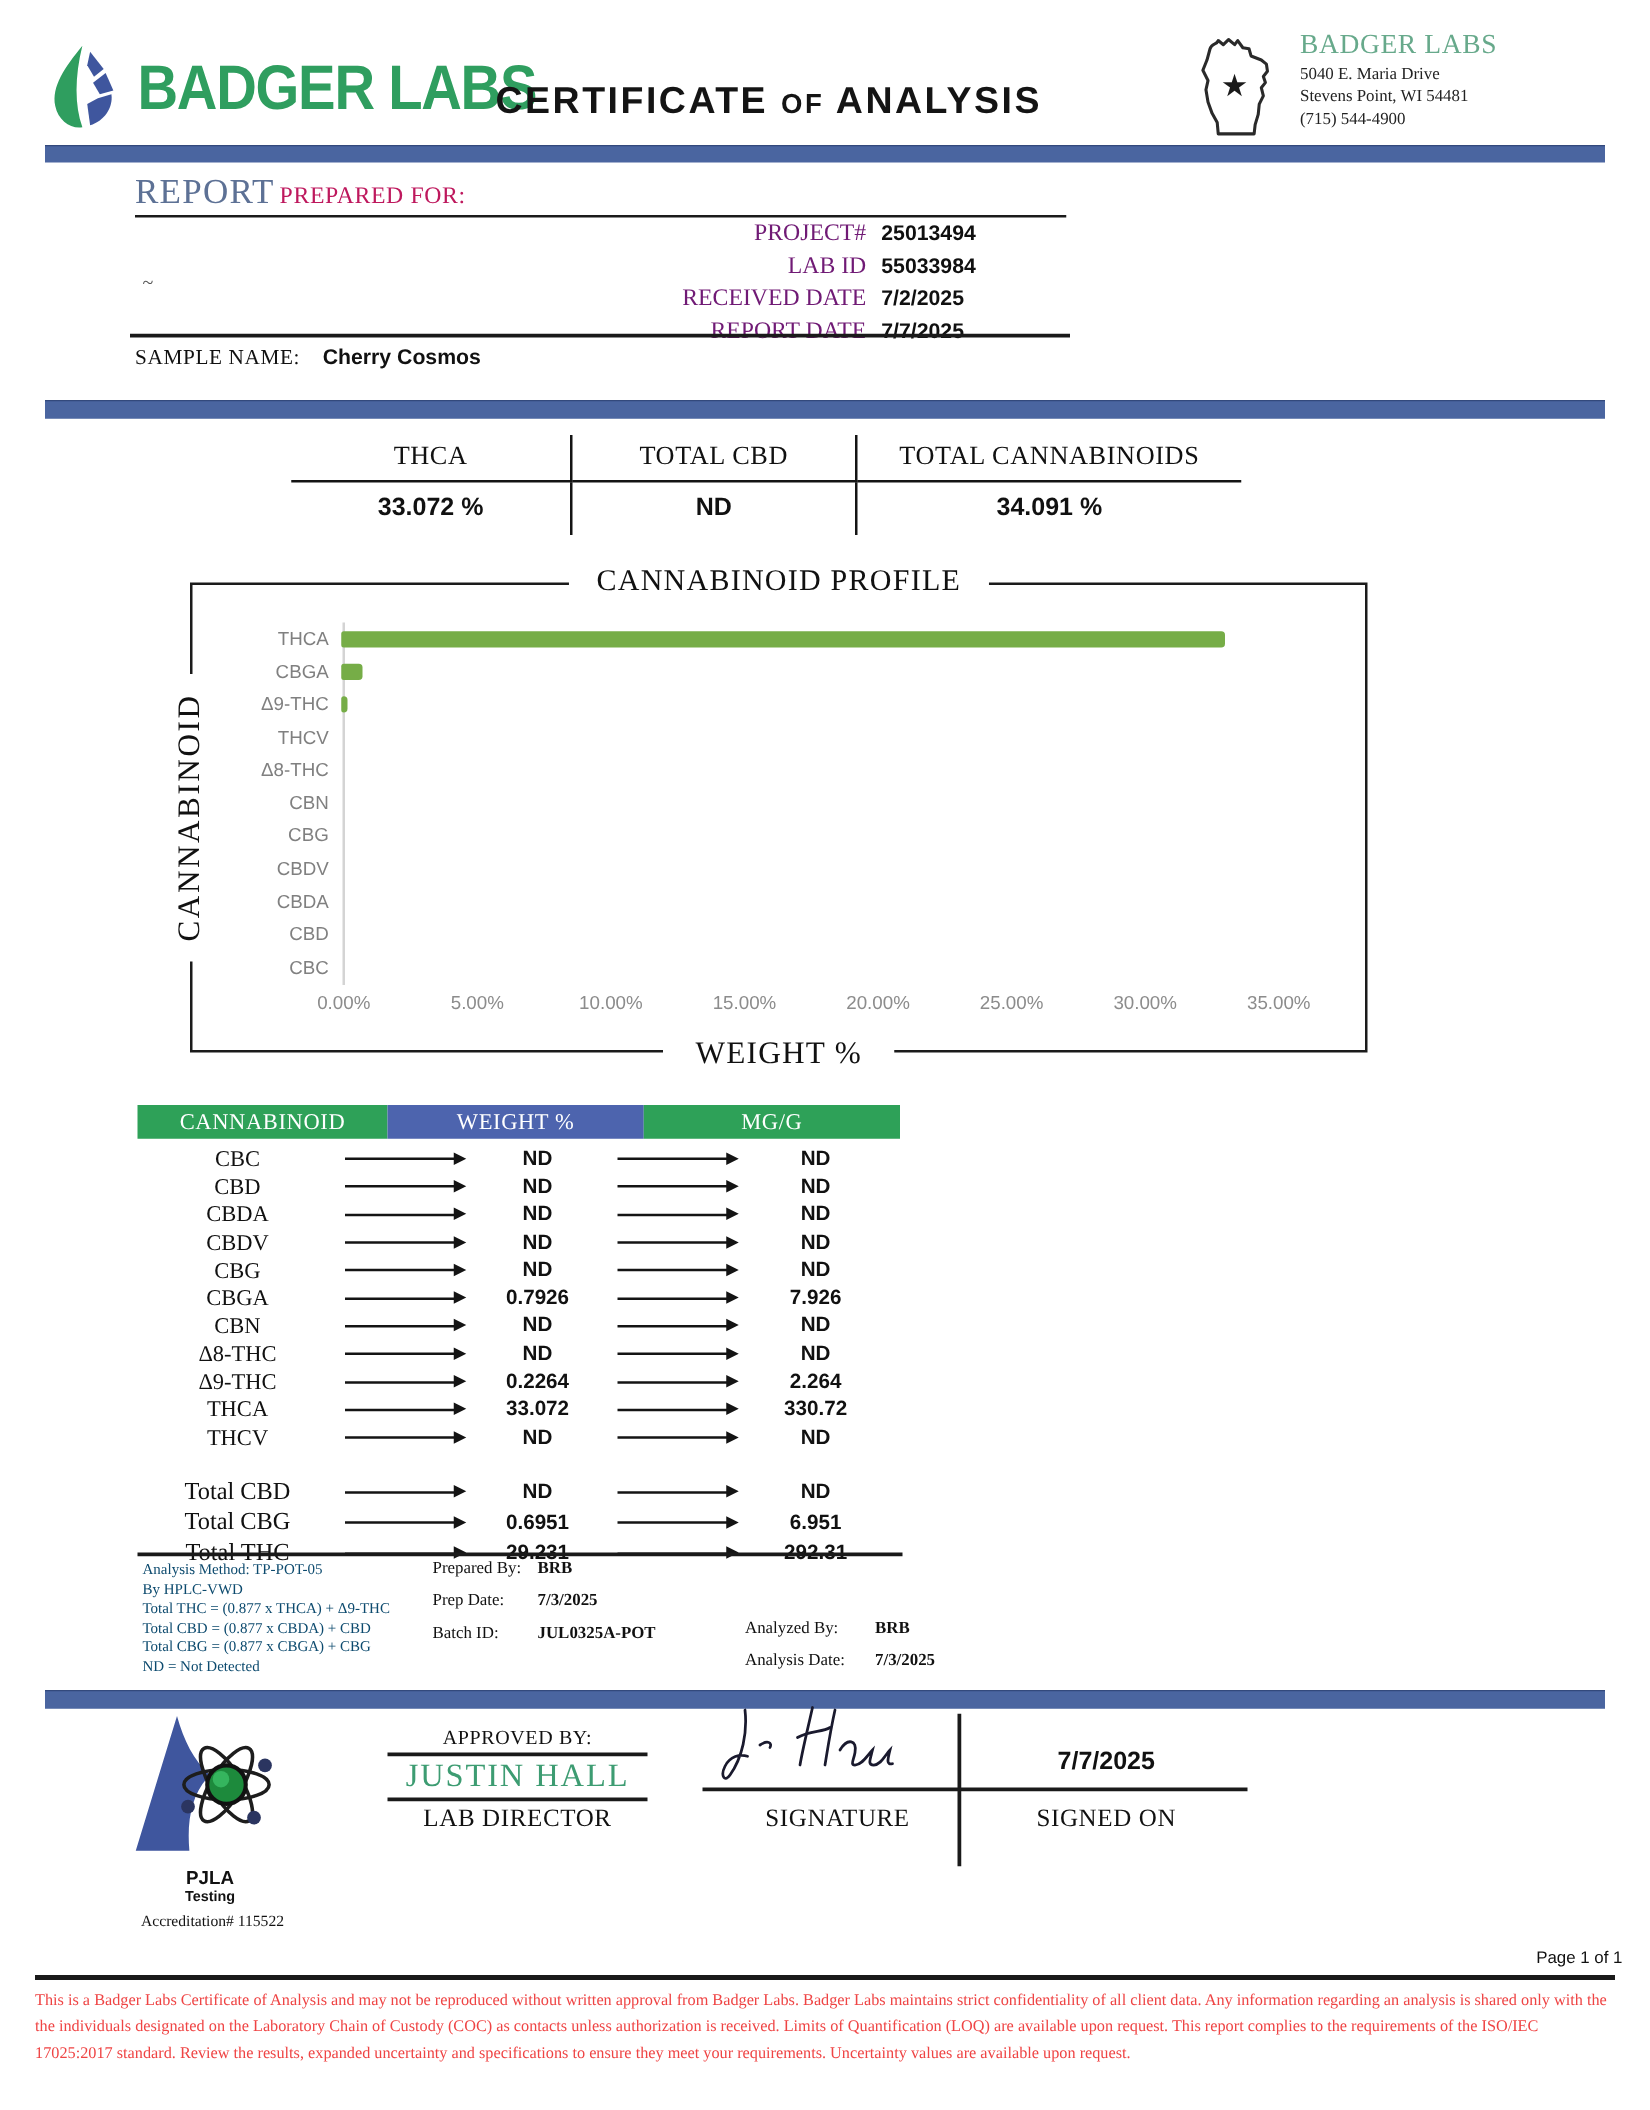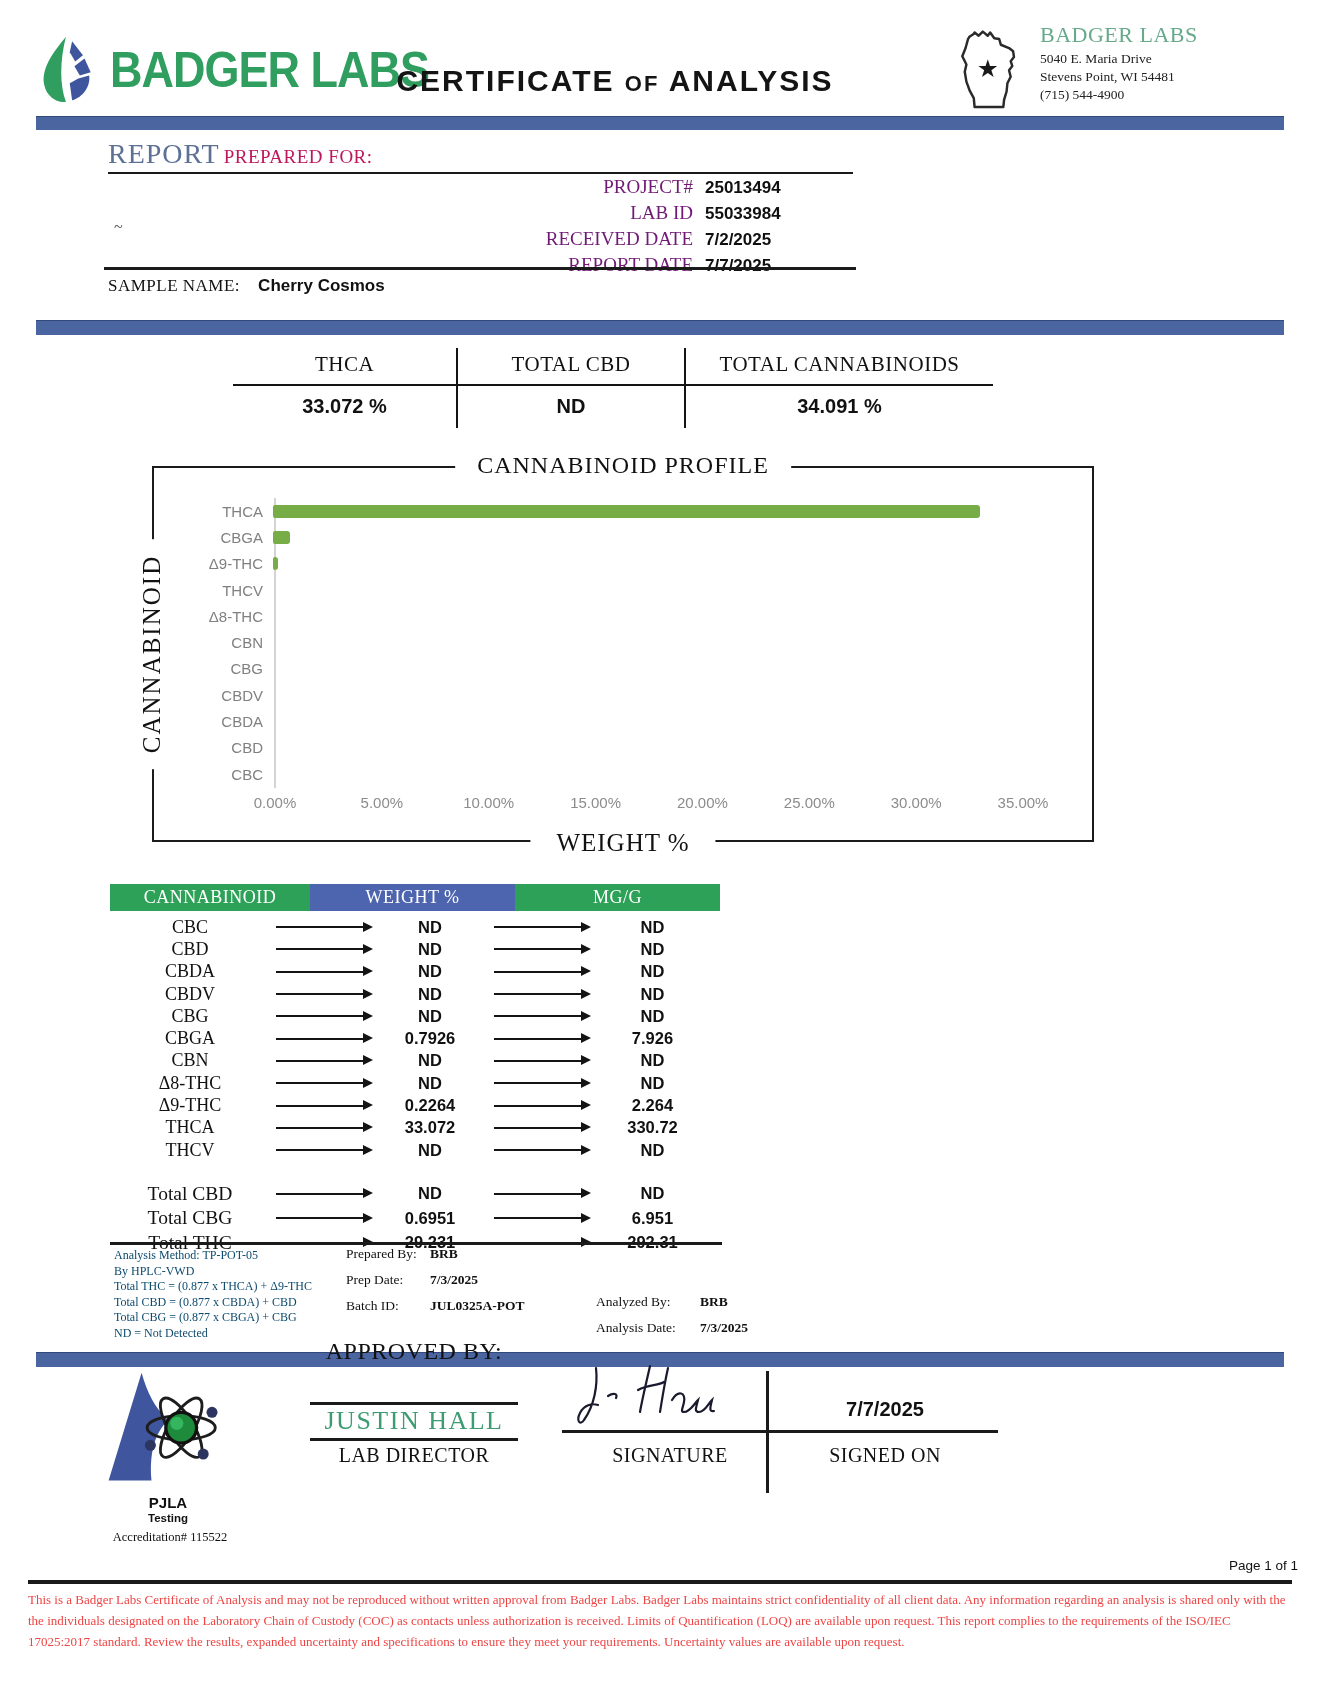--- a/index.html
+++ b/index.html
@@ -80,21 +80,21 @@
   .fn-col{width:230px;}
   .fnrow{display:flex;height:26px;align-items:baseline;}
   .fnlab{font-size:13.5px;}
   .fnval{font-family:Liberation Serif, serif;font-weight:700;font-size:13.5px;}
   .fn-mid{left:346px;top:1246px;}
   .fn-mid .fnlab{width:84px;}
   .fn-right{left:596px;top:1246px;margin-top:48px;}
   .fn-right .fnlab{width:104px;}
 
   
-  .appr-lab{left:310px;top:1338px;width:208px;text-align:center;font-size:24px;letter-spacing:.5px;}
+  .appr-lab{left:310px;top:1382px;width:208px;text-align:center;font-size:16px;letter-spacing:.5px;}
   .appr-name{left:305px;top:1406px;width:218px;text-align:center;font-size:26px;letter-spacing:1.5px;color:#3d9c72;}
   .appr-title{left:310px;top:1444px;width:208px;text-align:center;font-size:20px;letter-spacing:.5px;}
   .sig-label{left:570px;top:1444px;width:200px;text-align:center;font-size:20px;letter-spacing:.5px;}
   .signed-date{left:790px;top:1398px;width:190px;text-align:center;
       font-family:"Liberation Sans",sans-serif;font-weight:700;font-size:20px;}
   .signed-label{left:790px;top:1444px;width:190px;text-align:center;font-size:20px;letter-spacing:.5px;}
 
   
   .pjla-t1{left:102px;top:1494px;width:132px;text-align:center;
       font-family:"Liberation Sans",sans-serif;font-weight:700;font-size:15px;}

